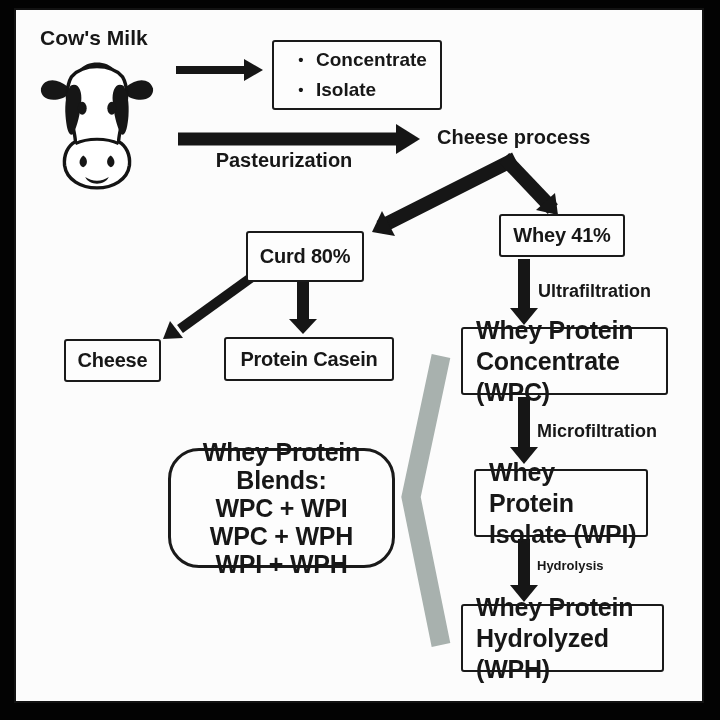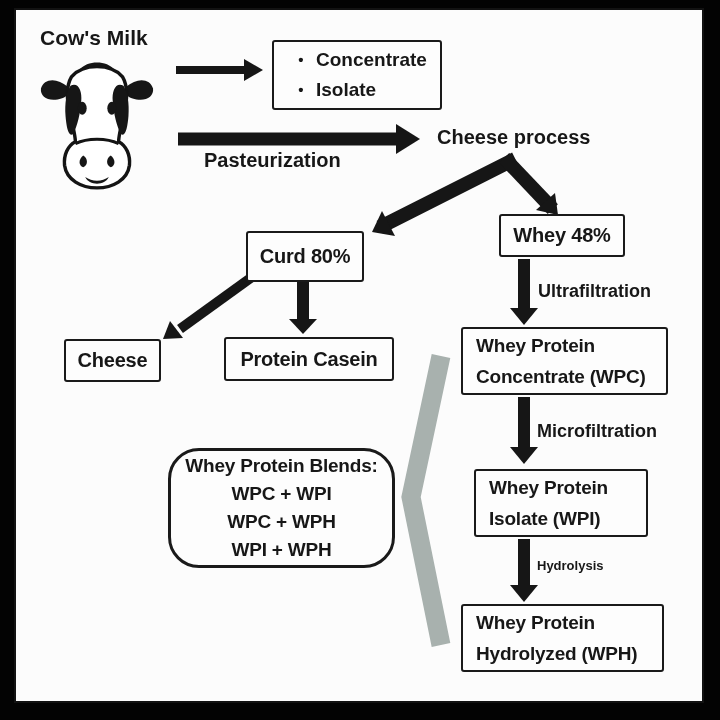--- a/index.html
+++ b/index.html
@@ -16,38 +16,38 @@
   }
   #overlay { position:absolute; left:0; top:0; width:720px; height:720px; pointer-events:none; }
   .lbl { position:absolute; font-weight:bold; white-space:nowrap; }
   .box {
     position:absolute; background:#fdfdfd; border:2.5px solid #1a1a1a;
     border-radius:3px; display:flex; flex-direction:column;
     align-items:center; justify-content:center;
     font-weight:bold; text-align:center;
   }
   .box.left-text { align-items:flex-start; text-align:left; }
-  .bline { line-height:31px; font-size:19px; letter-spacing:-0.2px; }
+  .bline { line-height:31px; font-size:25px; letter-spacing:-0.2px; }
   .small-box { font-size:20px; letter-spacing:-0.2px; }
   
   #box-products { left:272px; top:40px; width:170px; height:70px; align-items:stretch; padding-left:12px; }
   .bullet-row { display:flex; align-items:center; line-height:30px; font-size:19px; }
   .bullet-row .dot { width:30px; text-align:center; font-size:15px; }
   #box-curd   { left:246px; top:231px; width:118px; height:51px; }
   #box-cheese { left:64px;  top:339px; width:97px;  height:43px; }
   #box-casein { left:224px; top:337px; width:170px; height:44px; }
   #box-whey   { left:499px; top:214px; width:126px; height:43px; }
   #box-wpc    { left:461px; top:327px; width:207px; height:68px; padding-left:13px; }
   #box-wpi    { left:474px; top:469px; width:174px; height:68px; padding-left:13px; }
   #box-wph    { left:461px; top:604px; width:203px; height:68px; padding-left:13px; }
   #box-blends { left:168px; top:448px; width:227px; height:120px; border-width:3px;border-radius:31px; }
   #box-blends .bline { line-height:28px; }
   
   #lbl-cows-milk      { left:40px;  top:26px;  font-size:21px; }
-  #lbl-pasteurization { left:204px; top:149px; width:160px; font-size:20px; }
+  #lbl-pasteurization { left:204px; top:149px; width:160px; text-align:center; font-size:20px; }
   #lbl-cheese-process { left:437px; top:126px; font-size:20px; }
   #lbl-ultrafiltration{ left:538px; top:281px; font-size:18px; }
   #lbl-microfiltration{ left:537px; top:421px; font-size:18px; }
   #lbl-hydrolysis     { left:537px; top:558px; font-size:13px;text-align:right; }
   #cow { position:absolute; left:38px; top:48px; width:118px; height:150px; }
   .shaft { stroke:#161616; }
   .head  { fill:#161616; }
 </style>
 </head>
 <body>
@@ -124,21 +124,21 @@
     </div>
     <div class="bullet-row">
       <span class="dot">•</span>
       <span>Isolate</span>
     </div>
   </div>
 
   <div class="box small-box" id="box-curd">Curd 80%</div>
   <div class="box small-box" id="box-cheese">Cheese</div>
   <div class="box small-box" id="box-casein">Protein Casein</div>
-  <div class="box small-box" id="box-whey">Whey 48%</div>
+  <div class="box small-box" id="box-whey">Whey 41%</div>
 
   <div class="box left-text" id="box-wpc">
     <div class="bline">Whey Protein</div>
     <div class="bline">Concentrate (WPC)</div>
   </div>
 
   <div class="box left-text" id="box-wpi">
     <div class="bline">Whey Protein</div>
     <div class="bline">Isolate (WPI)</div>
   </div>

